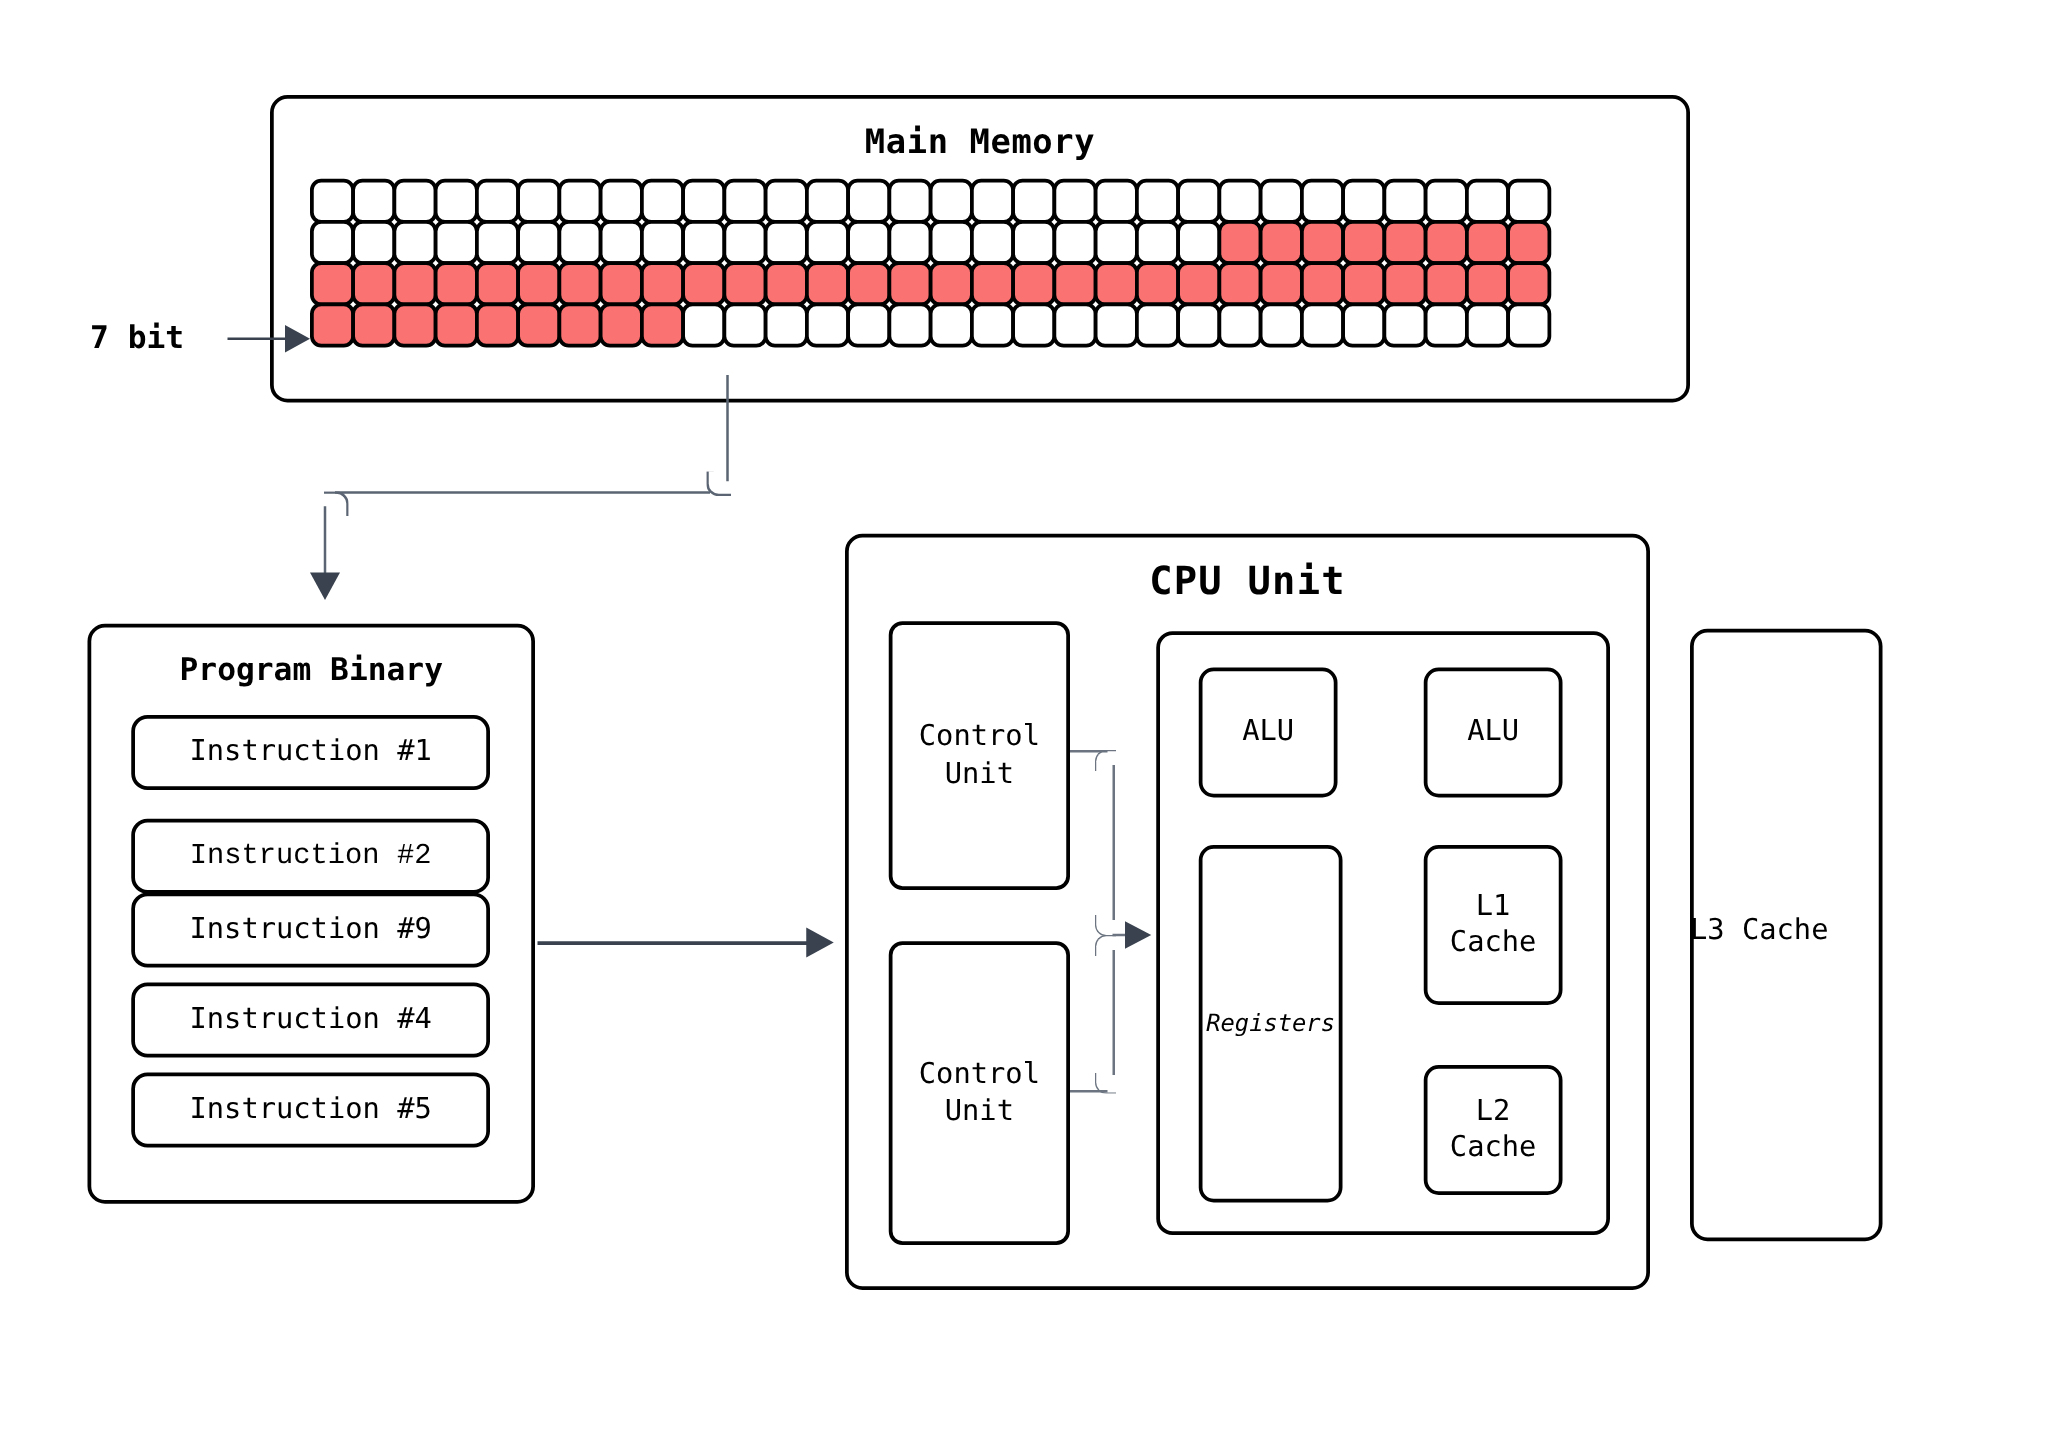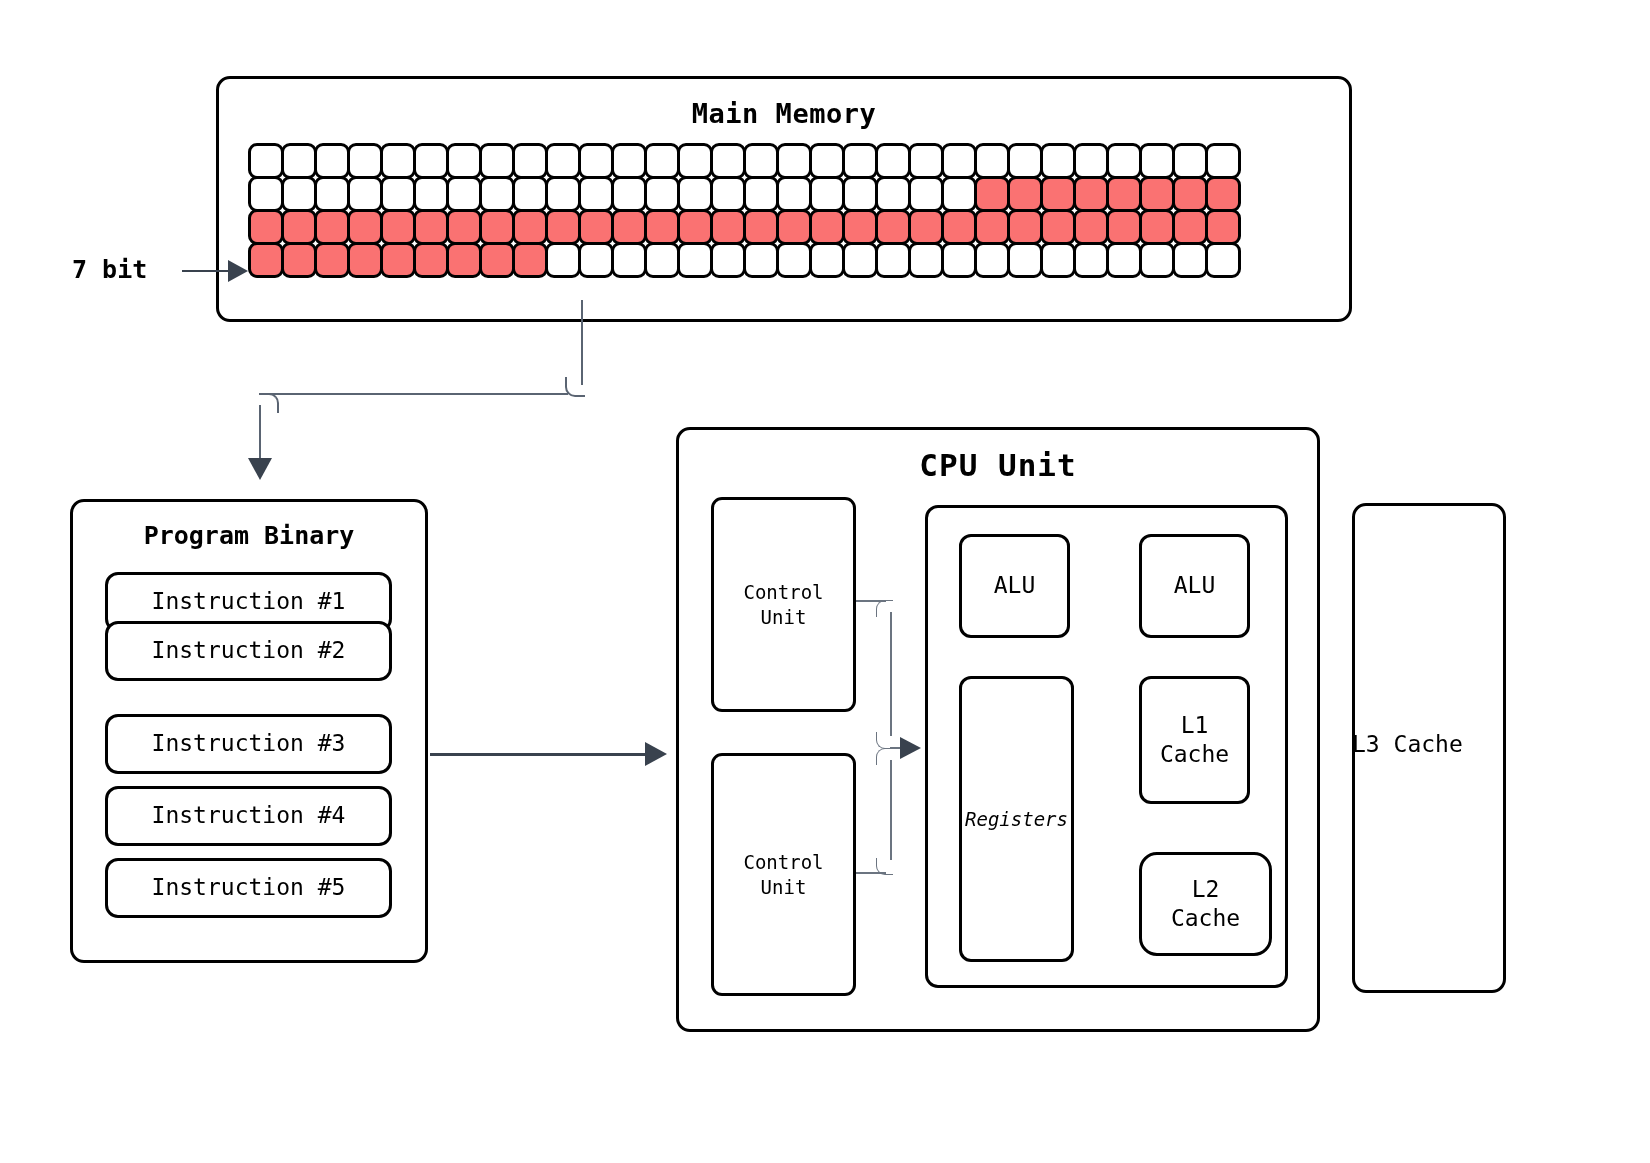--- a/index.html
+++ b/index.html
@@ -80,51 +80,51 @@
     border-top:22px solid #39424e;
   }
 
   
   #program-binary-box{left:70px;top:499px;width:358px;height:464px;}
   #program-binary-title{left:70px;top:521px;width:358px;font-size:25px;}
   .instruction{
     left:105px;width:287px;height:60px;font-size:23px;border-radius:13px;
   }
   #instr0{top:572px;}
-  #instr1{top:621px;}
+  #instr1{top:655px;font-family:Liberation Mono, monospace;}
   #instr2{top:714px;}
   #instr3{top:786px;}
   #instr4{top:858px;}
 
   
   #pb-cpu-line{position:absolute;left:430px;top:753px;width:220px;height:2.5px;background:#39424e;}
   #pb-cpu-head{
     position:absolute;left:645px;top:742px;width:0;height:0;
     border-top:12px solid transparent;border-bottom:12px solid transparent;
     border-left:22px solid #39424e;
   }
 
   
   #cpu-core-box{left:676px;top:427px;width:644px;height:605px;}
   #cpu-core-title{left:676px;top:447px;width:644px;font-size:31px;letter-spacing:1px;}
 
-  .control-unit{left:711px;width:145px;font-size:19px;border-radius:11px;}
+  .control-unit{left:711px;width:145px;font-size:23px;border-radius:11px;}
   #control-unit-0{top:497px;height:215px;}
   #control-unit-1{top:753px;height:243px;}
 
   #execution-block{
     position:absolute;left:925px;top:505px;width:363px;height:483px;
     background:#ffffff;border:3.5px solid #000000;border-radius:13px;box-sizing:border-box;
   }
 
   #alu-0{left:959px;top:534px;width:111px;height:104px;font-size:23px;}
   #alu-1{left:1139px;top:534px;width:111px;height:104px;font-size:23px;}
   #registers{left:959px;top:676px;width:115px;height:286px;font-size:19px;font-style:italic;}
   #l1-cache{left:1139px;top:676px;width:111px;height:128px;font-size:23px;}
-  #l2-cache{left:1139px;top:852px;width:133px;height:104px;font-size:23px;border-radius:18px;}
+  #l2-cache{left:1139px;top:852px;width:111px;height:104px;font-size:23px;}
 
   
   #cu-h-top{position:absolute;left:856px;top:600px;width:30px;height:1.8px;background:#6b7480;}
   #cu-corner-top{
     position:absolute;left:876px;top:600px;width:16px;height:16px;
     border-left:1.8px solid #6b7480;border-top:1.8px solid #6b7480;
     border-top-left-radius:9px;
   }
   #cu-v-top{position:absolute;left:890px;top:612px;width:1.8px;height:124px;background:#6b7480;}
   #cu-corner-top-b{
@@ -306,21 +306,21 @@
   <div id="elbow-h1"></div>
   <div id="elbow-corner2"></div>
   <div id="elbow-v2"></div>
   <div id="elbow-head"></div>
 
   <div class="box" id="program-binary-box"></div>
   <div class="title" id="program-binary-title">Program Binary</div>
 
   <div class="inner-box instruction" id="instr0">Instruction #1</div>
   <div class="inner-box instruction" id="instr1">Instruction #2</div>
-  <div class="inner-box instruction" id="instr2">Instruction #3</div>
+  <div class="inner-box instruction" id="instr2">Instruction #9</div>
   <div class="inner-box instruction" id="instr3">Instruction #4</div>
   <div class="inner-box instruction" id="instr4">Instruction #5</div>
 
   <div id="pb-cpu-line"></div>
   <div id="pb-cpu-head"></div>
 
   <div class="box" id="cpu-core-box"></div>
   <div class="title" id="cpu-core-title">CPU Unit</div>
 
   <div class="inner-box control-unit" id="control-unit-0">Control<br>Unit</div>

